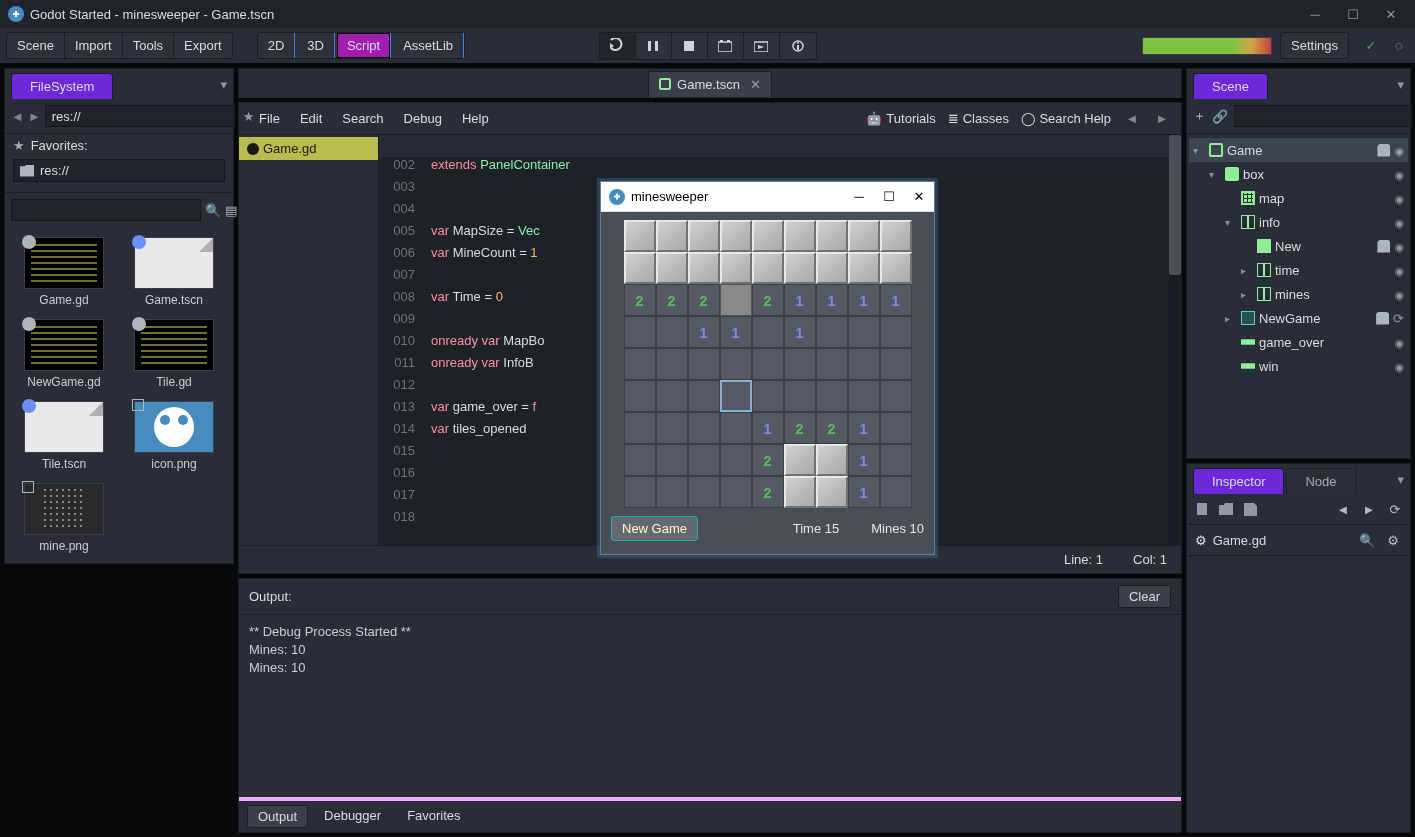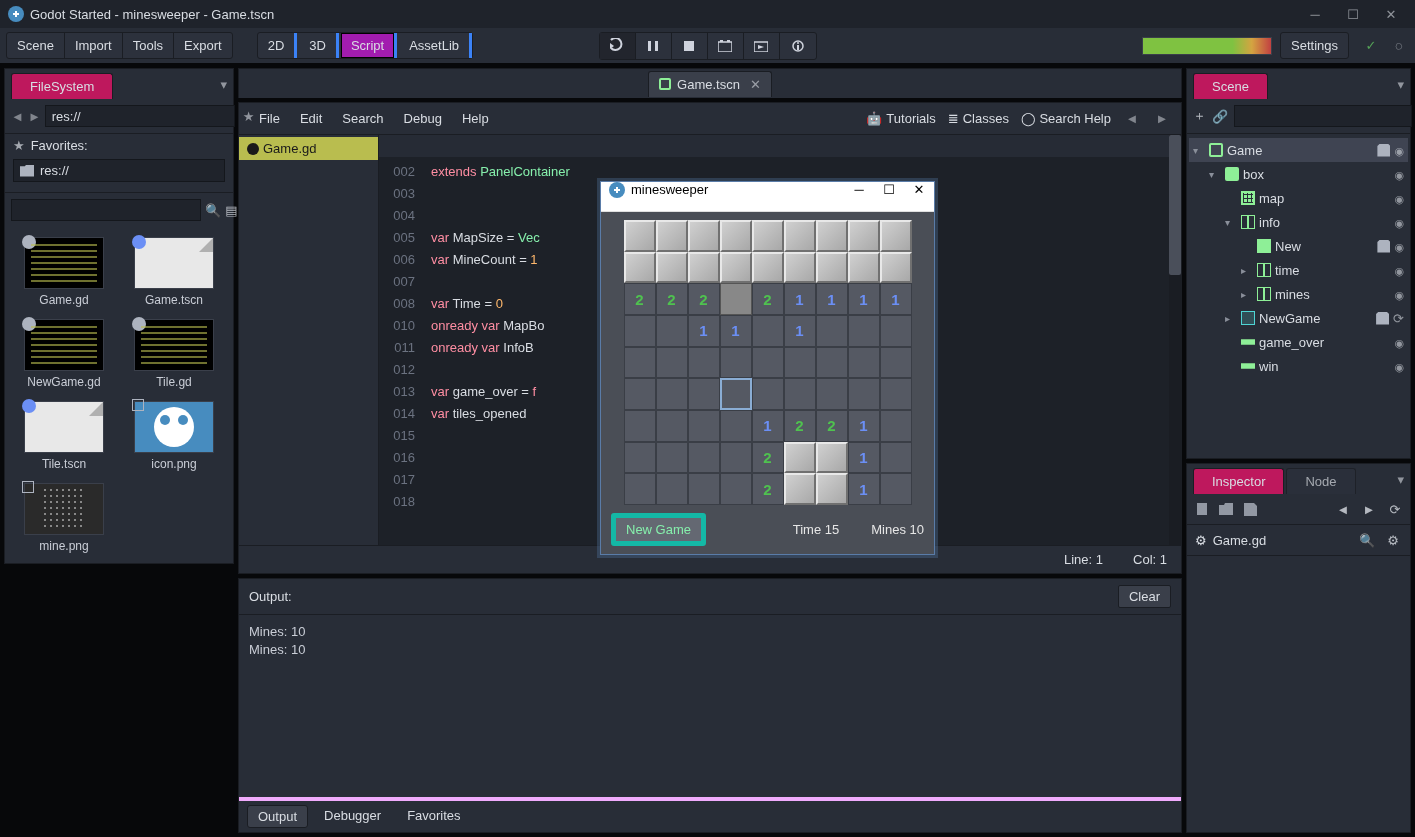--- a/index.html
+++ b/index.html
@@ -8,37 +8,37 @@
 .titlebar-left{display:flex;align-items:center;gap:6px}
 .godot-logo{width:16px;height:16px;background:#478cbf;border-radius:50%;position:relative}
 .godot-logo::before{content:"";position:absolute;inset:3px;background:#fff;border-radius:50%;clip-path:polygon(20% 40%,40% 40%,40% 20%,60% 20%,60% 40%,80% 40%,80% 60%,60% 60%,60% 80%,40% 80%,40% 60%,20% 60%)}
 .win-controls{display:flex;gap:22px;margin-right:8px}
 .win-btn{width:16px;height:16px;display:flex;align-items:center;justify-content:center;opacity:.6}
 .toolbar{height:36px;background:#282d37;display:flex;align-items:center;padding:0 6px;gap:4px;border-bottom:1px solid #07080a}
 .menu-group{display:flex;gap:0;background:#2c313c;border:1px solid #1a1d23;border-radius:3px}
 .menu-item{padding:5px 10px;cursor:pointer;border-right:1px solid #1a1d23}
 .menu-item:last-child{border-right:none}
 .view-group{display:flex;gap:2px;margin-left:20px;background:#2c313c;border:1px solid #1a1d23;border-radius:3px}
-.view-btn{padding:5px 10px;cursor:pointer;border-right:3px solid #3b82f6}
+.view-btn{padding:5px 10px;cursor:pointer;border-right:1px solid #3b82f6}
 .view-btn.active{background:#a21caf;box-shadow:inset 0 0 0 1px #000}
 .play-group{position:absolute;left:50%;transform:translateX(-50%);display:flex;gap:0;background:#2c313c;border:1px solid #1a1d23;border-radius:3px}
 .play-btn{width:36px;height:26px;display:flex;align-items:center;justify-content:center;cursor:pointer;border-right:1px solid #1a1d23;color:#adb3bf}
 .play-btn:last-child{border-right:none}
 .play-btn.running{background:#22252d}
 .right-toolbar{margin-left:auto;display:flex;align-items:center;gap:8px}
 .progress-bar{width:130px;height:18px;background:#1a1d23;border:1px solid #3a3f4a;position:relative}
 .progress-fill{height:100%;background:linear-gradient(90deg,#7fc241 0%,#7fc241 70%,#d4a441 85%,#c24141 100%);width:100%}
 .settings-btn{padding:5px 10px;background:#2c313c;border:1px solid #1a1d23;border-radius:3px;margin-right:4px}
 .main-layout{display:flex;height:calc(100% - 64px);padding:4px;gap:4px}
 .panel{background:#282d37;border:1px solid #1a1d23;display:flex;flex-direction:column}
 .left-col{width:230px;display:flex;flex-direction:column;gap:4px}
 .right-col{width:225px;display:flex;flex-direction:column;gap:4px}
 .center-col{flex:1;display:flex;flex-direction:column;gap:4px}
 .panel-tabs{height:30px;background:#282d37;display:flex;align-items:flex-end;padding:0 6px;gap:2px;position:relative}
-.panel-tab{padding:5px 18px;background:#be185d;border:1px solid #1a1d23;border-bottom:none;border-radius:3px 3px 0 0;font-size:13px}
+.panel-tab{padding:5px 18px;background:#6d28d9;border:1px solid #1a1d23;border-bottom:none;border-radius:3px 3px 0 0;font-size:13px}
 .panel-tab.inactive{background:#2c313c;opacity:.7}
 .dropdown-arrow{position:absolute;right:6px;top:8px;opacity:.6}
 .fs-nav{display:flex;align-items:center;gap:4px;padding:6px;border-bottom:1px solid #1a1d23}
 .nav-arrow{width:18px;height:18px;display:flex;align-items:center;justify-content:center;opacity:.5}
 .path-input{flex:1;background:#1f232b;border:1px solid #14171c;padding:3px 6px;color:#d9dde3;height:22px}
 .star-btn{opacity:.6;padding:0 4px}
 .fav-section{padding:4px 8px;display:flex;align-items:center;gap:6px;font-size:13px}
 .res-row{margin:2px 8px;padding:3px 6px;background:#1f232b;border:1px solid #14171c;display:flex;align-items:center;gap:6px}
 .folder-icon{width:14px;height:12px;background:#adb3bf;clip-path:polygon(0 15%,35% 15%,45% 0,100% 0,100% 100%,0 100%)}
 .fs-search{display:flex;padding:6px;gap:4px;align-items:center;border-top:1px solid #1a1d23;margin-top:8px}
@@ -60,21 +60,21 @@
 .editor-panel{flex:1;display:flex;flex-direction:column}
 .editor-menu{height:32px;display:flex;align-items:center;padding:0 10px;gap:0;border-bottom:1px solid #1a1d23}
 .editor-menu-item{padding:6px 10px;cursor:pointer}
 .editor-right{margin-left:auto;display:flex;gap:12px;align-items:center}
 .help-link{display:flex;align-items:center;gap:4px;color:#d9dde3}
 .editor-body{flex:1;display:flex;position:relative}
 .script-list{width:140px;border-right:1px solid #1a1d23;padding-top:2px}
 .script-item{padding:4px 8px;background:#b9bd4f;color:#1a1a1a;display:flex;align-items:center;gap:4px;font-size:13px}
 .script-item .gear{width:12px;height:12px;background:#1a1a1a;border-radius:50%}
 .code-area{flex:1;background:#1d2128;font-family:Consolas,monospace;font-size:14px;position:relative;overflow:hidden}
-.code-line{display:flex;height:22px;align-items:flex-end}
+.code-line{display:flex;height:22px;align-items:flex-start}
 .line-gutter{width:44px;text-align:right;padding-right:8px;color:#6b7280;background:#1d2128;flex-shrink:0}
 .line-bg{position:absolute;left:0;right:0;height:22px;background:#262b35}
 .code-content{padding-left:8px;white-space:pre}
 .kw{color:#ff8ea3}
 .type{color:#86efac}
 .num{color:#ffb86c}
 .scroll-track{position:absolute;right:0;top:0;bottom:0;width:12px;background:#1a1d23}
 .scroll-thumb{position:absolute;right:0;top:0;width:12px;height:140px;background:#4a4f5a;border-radius:2px}
 .status-line{display:flex;justify-content:flex-end;gap:30px;padding:6px 14px;font-size:13px;background:#282d37;border-top:1px solid #1a1d23}
 .output-panel{height:255px}
@@ -106,34 +106,34 @@
 .tree-right{display:flex;gap:4px;align-items:center}
 .eye-icon::before{content:"◉";font-size:11px;opacity:.6}
 .script-badge{width:13px;height:13px;background:#adb3bf;clip-path:polygon(20% 0,80% 0,100% 20%,100% 100%,0 100%,0 20%)}
 .inspector-panel{height:370px}
 .insp-tools{display:flex;gap:6px;padding:6px;align-items:center;border-bottom:1px solid #1a1d23}
 .insp-script{display:flex;align-items:center;gap:6px;padding:6px 8px;border-bottom:1px solid #1a1d23}
 .insp-right{margin-left:auto;display:flex;gap:8px}
 
 
 .game-window{position:absolute;left:600px;top:181px;width:335px;height:374px;background:#fff;border:1px solid #5a7ca8;box-shadow:0 0 0 3px rgba(90,130,180,.3);z-index:100}
-.game-title{height:30px;background:#fff;display:flex;padding:0 8px;gap:6px;color:#000;border-bottom:1px solid #e0e0e0}
+.game-title{height:30px;background:#fff;display:flex;align-items:center;padding:0 8px;gap:6px;color:#000;border-bottom:1px solid #e0e0e0}
 .game-title-right{margin-left:auto;display:flex;gap:16px;color:#000}
 .gw-btn{width:14px;height:14px;display:flex;align-items:center;justify-content:center}
 .game-body{background:#4a4e56;height:calc(100% - 30px);display:flex;flex-direction:column;padding:8px}
 .mine-grid{width:288px;height:288px;margin:0 auto;display:grid;grid-template-columns:repeat(9,1fr);grid-template-rows:repeat(9,1fr);gap:0;background:#3a3e46}
 .cell{border:1px solid #3a3e46;display:flex;align-items:center;justify-content:center;font-weight:bold;font-size:15px;font-family:Arial}
 .cell.closed{background:linear-gradient(135deg,#d0d0d0,#a8a8a8);border-top:2px solid #e8e8e8;border-left:2px solid #e8e8e8;border-right:2px solid #707070;border-bottom:2px solid #707070}
 .cell.open{background:#555963;border:1px solid #3a3e46}
 .cell.pressed{background:#888;border:1px solid #555}
 .cell.focused{background:#555963;border:2px solid #8aadd4}
 .n1{color:#6b8ff5}
 .n2{color:#4fc24f}
 .game-info{display:flex;align-items:center;padding:8px 2px 0;gap:10px;color:#e6e6e6}
-.new-game-btn{padding:4px 10px;background:#646872;border:5px solid #14b8a6;color:#86efac;border-radius:3px}
+.new-game-btn{padding:4px 10px;background:#646872;border:1px solid #14b8a6;color:#fef9c3;border-radius:3px}
 .game-stats{margin-left:auto;display:flex;gap:32px}
 svg{display:block}
 </style>
 </head>
 <body>
 
 <div class="titlebar">
   <div class="titlebar-left">
     <div class="godot-logo"></div>
     <span>Godot Started - minesweeper - Game.tscn</span>
@@ -360,20 +360,24 @@
             </div>
             <div class="code-line">
               <div class="line-gutter">007</div>
               <div class="code-content"></div>
             </div>
             <div class="code-line">
               <div class="line-gutter">008</div>
               <div class="code-content"><span class="kw">var</span> Time = <span class="num">0</span></div>
             </div>
             <div class="code-line">
+              <div class="line-gutter">009</div>
+              <div class="code-content"></div>
+            </div>
+            <div class="code-line">
               <div class="line-gutter">010</div>
               <div class="code-content"><span class="kw">onready</span> <span class="kw">var</span> MapBo</div>
             </div>
             <div class="code-line">
               <div class="line-gutter">011</div>
               <div class="code-content"><span class="kw">onready</span> <span class="kw">var</span> InfoB</div>
             </div>
             <div class="code-line">
               <div class="line-gutter">012</div>
               <div class="code-content"></div>
@@ -409,20 +413,21 @@
         <span>Col: 1</span>
       </div>
     </div>
 
     <div class="panel output-panel">
       <div class="output-header">
         <span>Output:</span>
         <div class="clear-btn">Clear</div>
       </div>
       <div class="output-body" id="output-body">
+          <div>** Debug Process Started **</div>
           <div>Mines: 10</div>
           <div>Mines: 10</div>
         </div>
       <div class="output-tabs">
         <div class="out-tab active">Output</div>
         <div class="out-tab">Debugger</div>
         <div class="out-tab">Favorites</div>
       </div>
     </div>
   </div>

